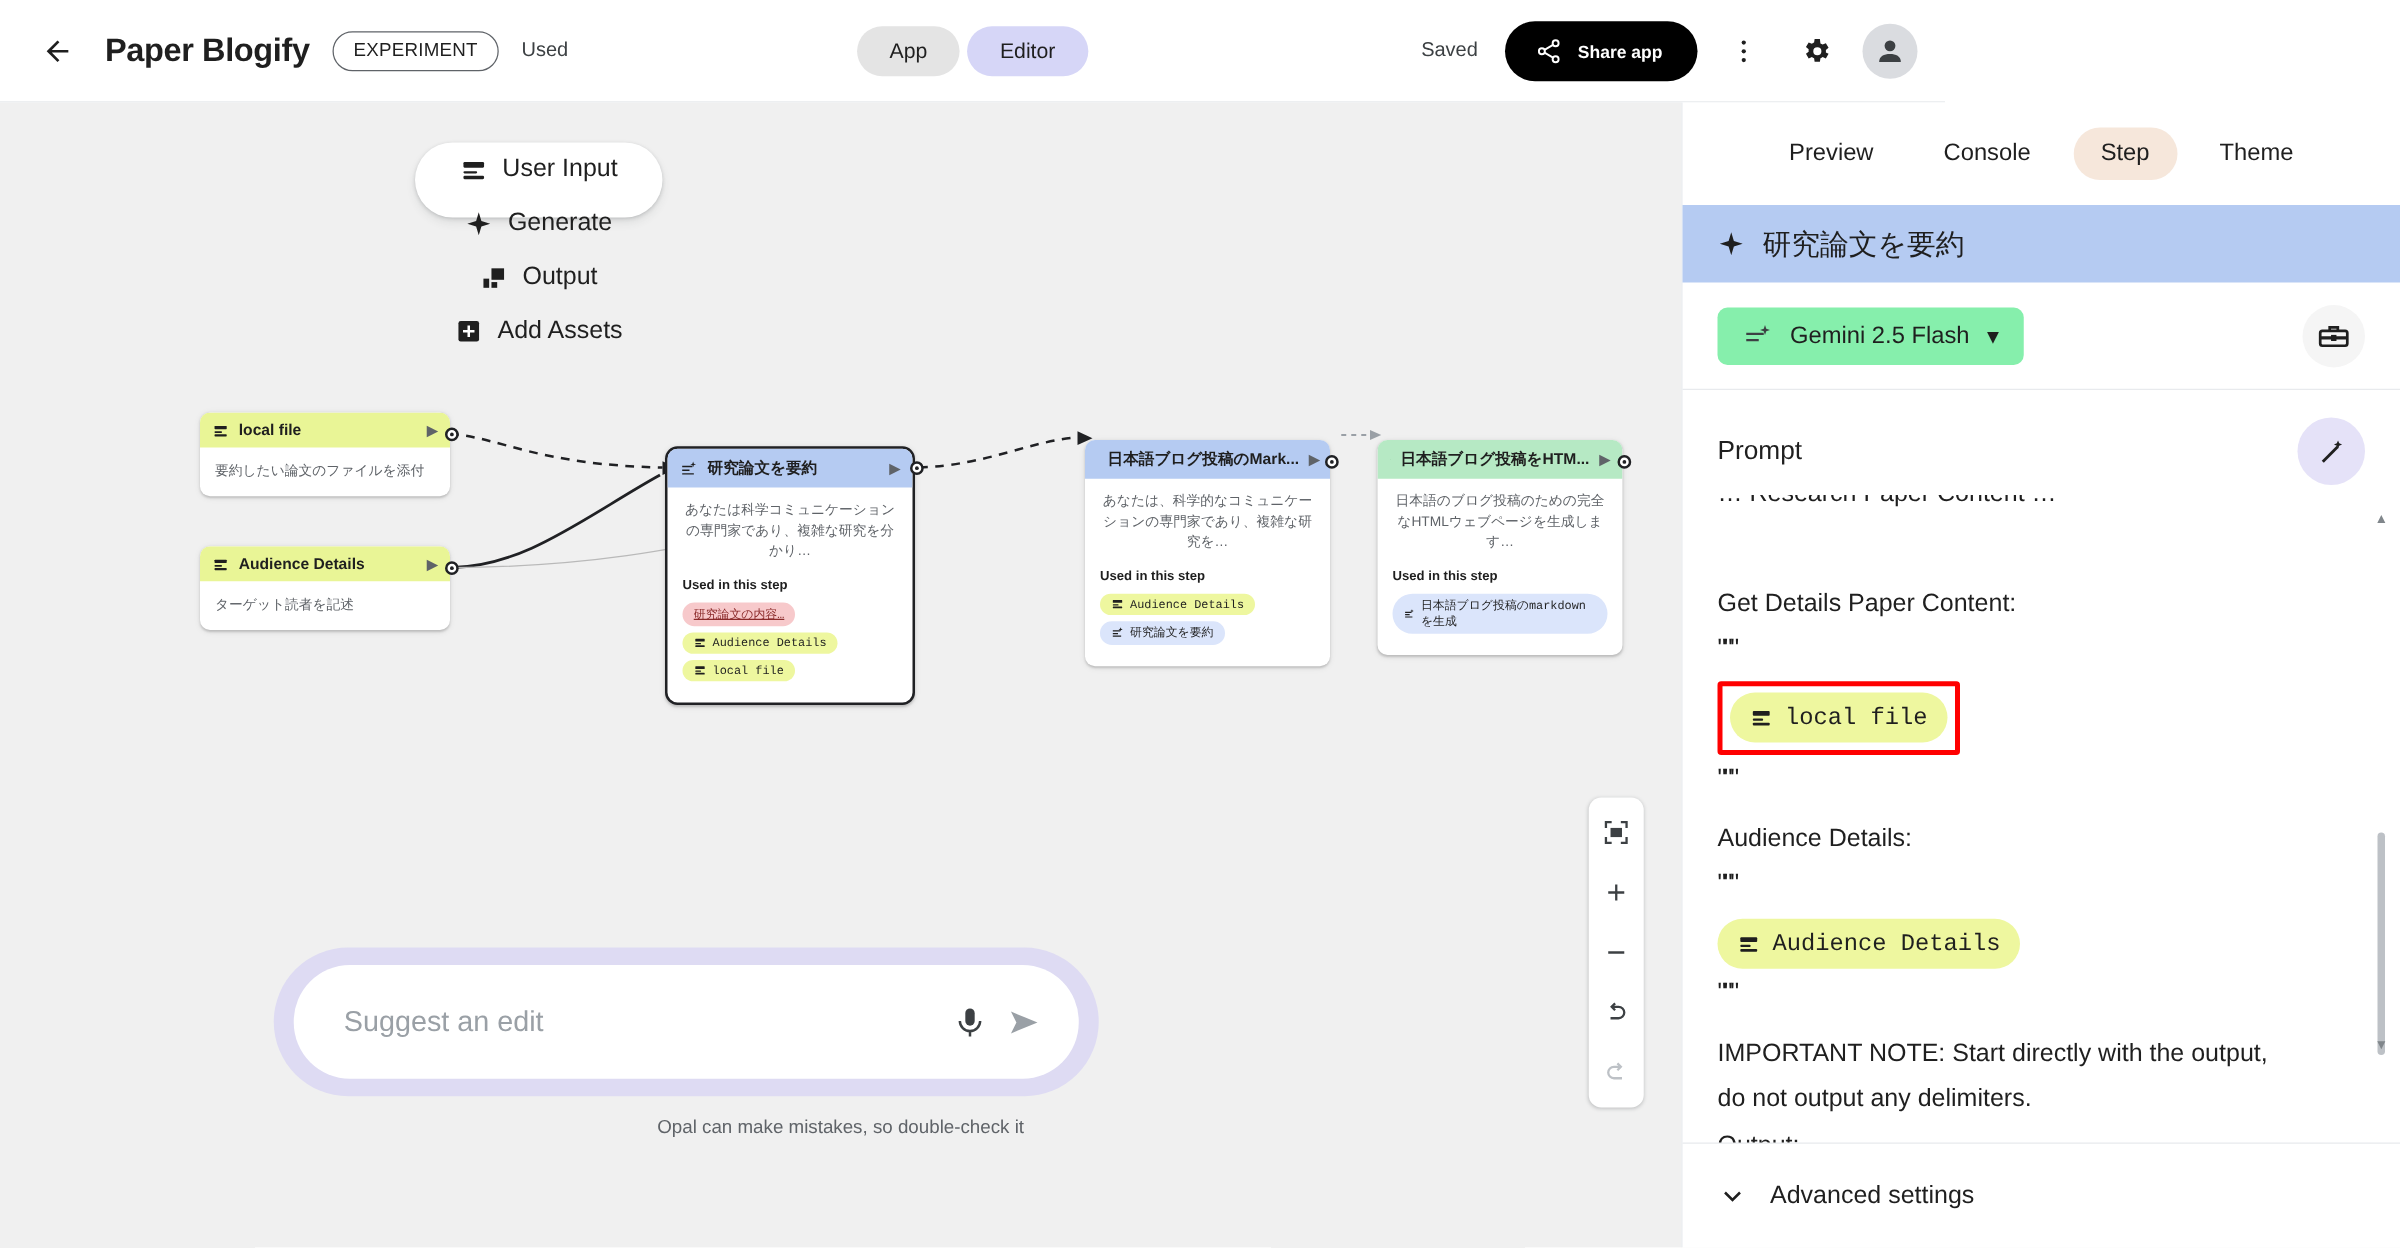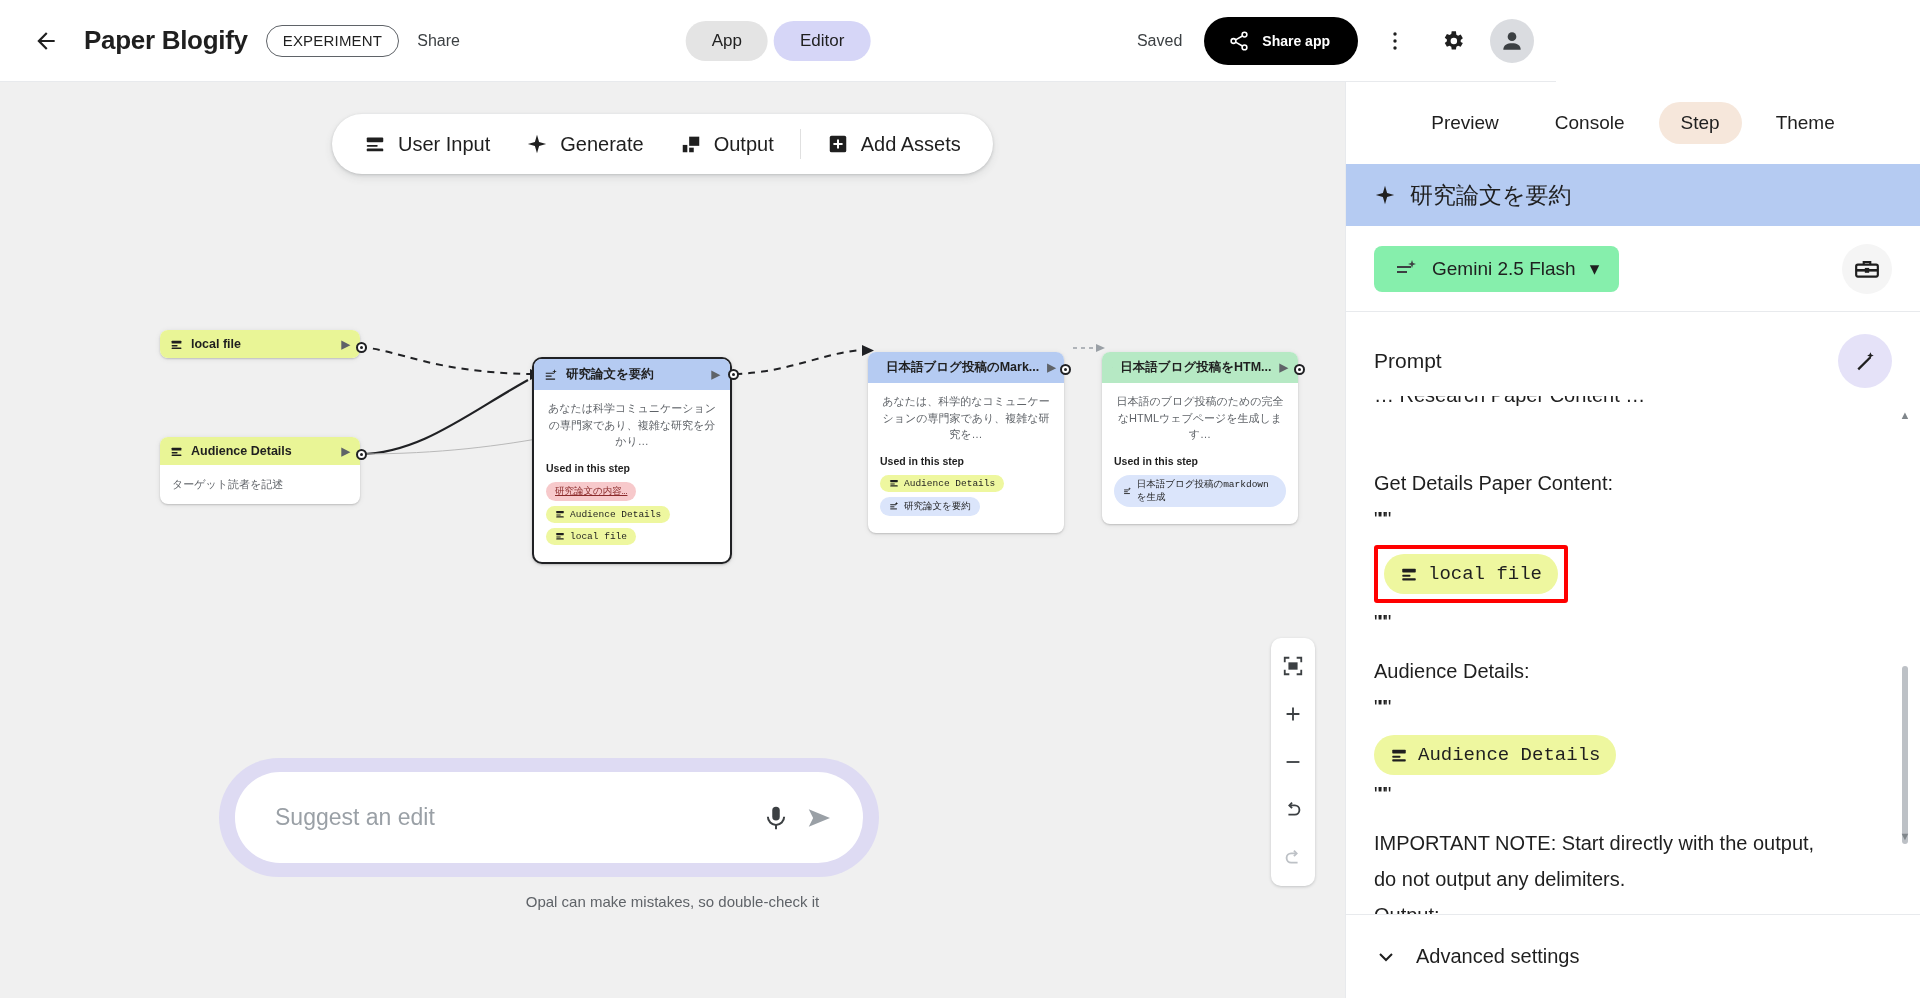--- a/index.html
+++ b/index.html
@@ -86,20 +86,21 @@
     overflow: hidden;
   }
 
   .node-toolbar {
     position: absolute; top: 32px; left: 332px;
     height: 60px;
     background: #fff; border-radius: 30px;
     display: flex; align-items: center;
     padding: 0 14px;
     box-shadow: 0 1px 3px rgba(60,64,67,0.22), 0 4px 8px rgba(60,64,67,0.10);
+    flex-direction: column;
   }
   .tb-item {
     display: flex; align-items: center; gap: 12px;
     padding: 10px 18px; border-radius: 20px;
     font-size: 20px; color: #1f1f1f; cursor: pointer;
     white-space: nowrap;
   }
   .tb-sep { width: 1px; height: 30px; background: #e0e0e0; margin: 0 8px; }
 
   
@@ -310,21 +311,21 @@
 <body>
 
 <div class="header">
   <div class="back-btn">
     <svg width="26" height="26" viewBox="0 0 24 24">
       <path d="M20 11H7.8l5.6-5.6L12 4l-8 8 8 8 1.4-1.4L7.8 13H20z" fill="#1f1f1f"></path>
     </svg>
   </div>
   <div class="app-title">Paper Blogify</div>
   <div class="exp-badge">EXPERIMENT</div>
-  <div class="draft-label">Share</div>
+  <div class="draft-label">Used</div>
 
   <div class="seg-wrap">
     <div class="seg app">App</div>
     <div class="seg editor">Editor</div>
   </div>
 
   <div class="header-right">
     <div class="saved-label">Saved</div>
     <div class="share-btn">
       <svg width="22" height="22" viewBox="0 0 24 24">
@@ -404,20 +405,23 @@
 
   <div class="node node-simple" style="left:160px; top:248px; width:200px;">
     <div class="node-head head-yellow">
       <svg width="13" height="13" viewBox="0 0 24 24">
         <rect x="3" y="5" width="18" height="5" rx="1" fill="#1f1f1f"></rect>
         <rect x="3" y="13" width="11" height="2.5" rx="1" fill="#1f1f1f"></rect>
         <rect x="3" y="17.5" width="18" height="3" rx="1" fill="#1f1f1f"></rect>
       </svg>
       <span>local file</span>
       <span class="caret">▶</span>
+    </div>
+    <div class="node-body">
+      <div class="node-desc">要約したい論文のファイルを添付</div>
     </div>
   </div>
   <div class="port filled" style="left:356px; top:260px;"></div>
 
   <div class="node node-simple" style="left:160px; top:355px; width:200px;">
     <div class="node-head head-yellow">
       <svg width="13" height="13" viewBox="0 0 24 24">
         <rect x="3" y="5" width="18" height="5" rx="1" fill="#1f1f1f"></rect>
         <rect x="3" y="13" width="11" height="2.5" rx="1" fill="#1f1f1f"></rect>
         <rect x="3" y="17.5" width="18" height="3" rx="1" fill="#1f1f1f"></rect>

